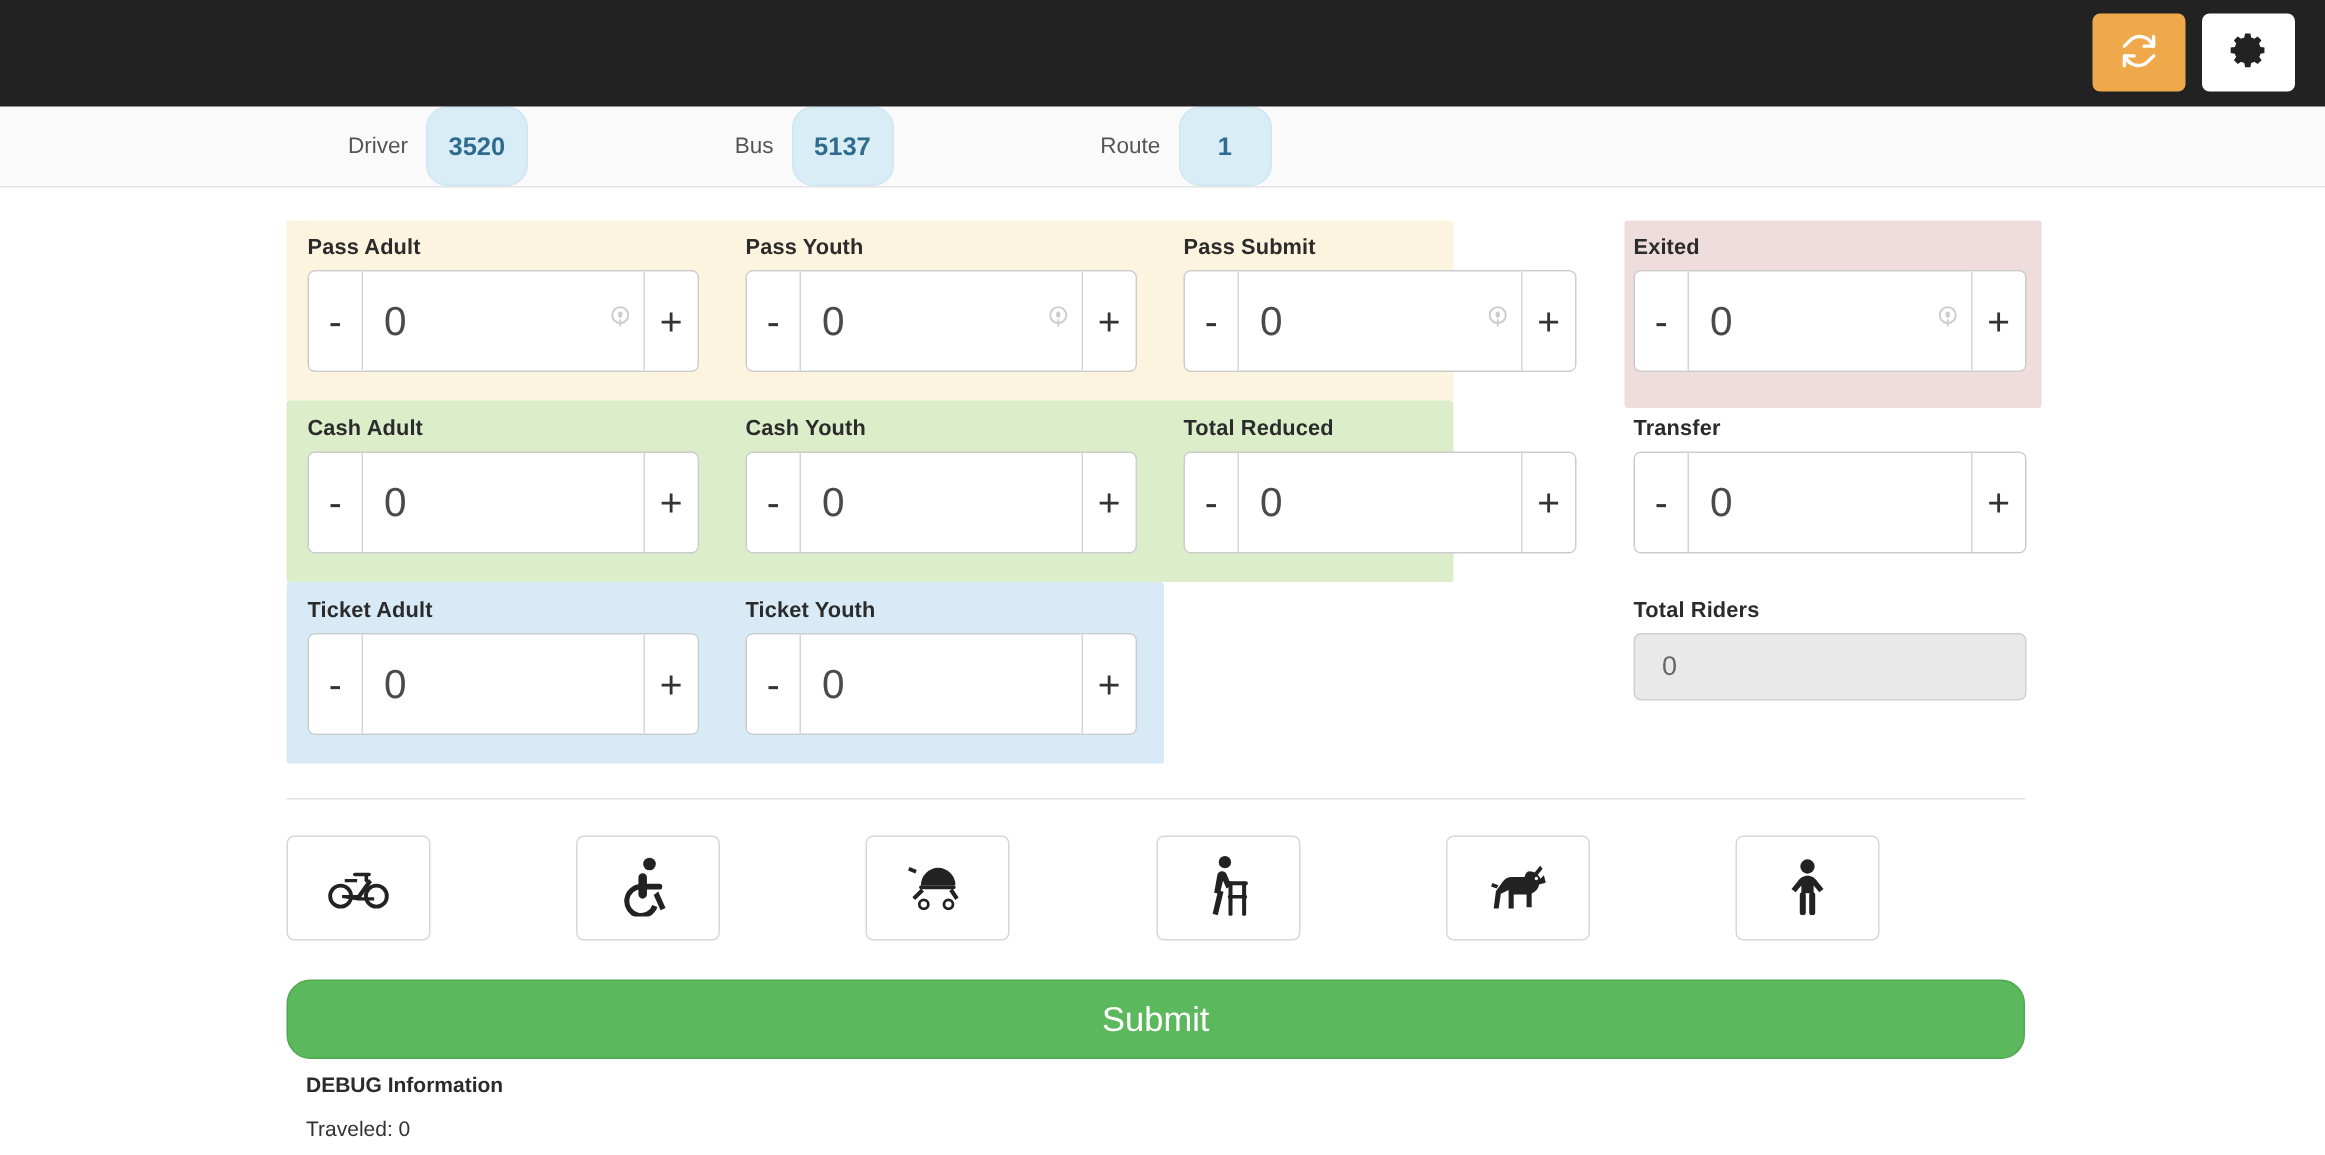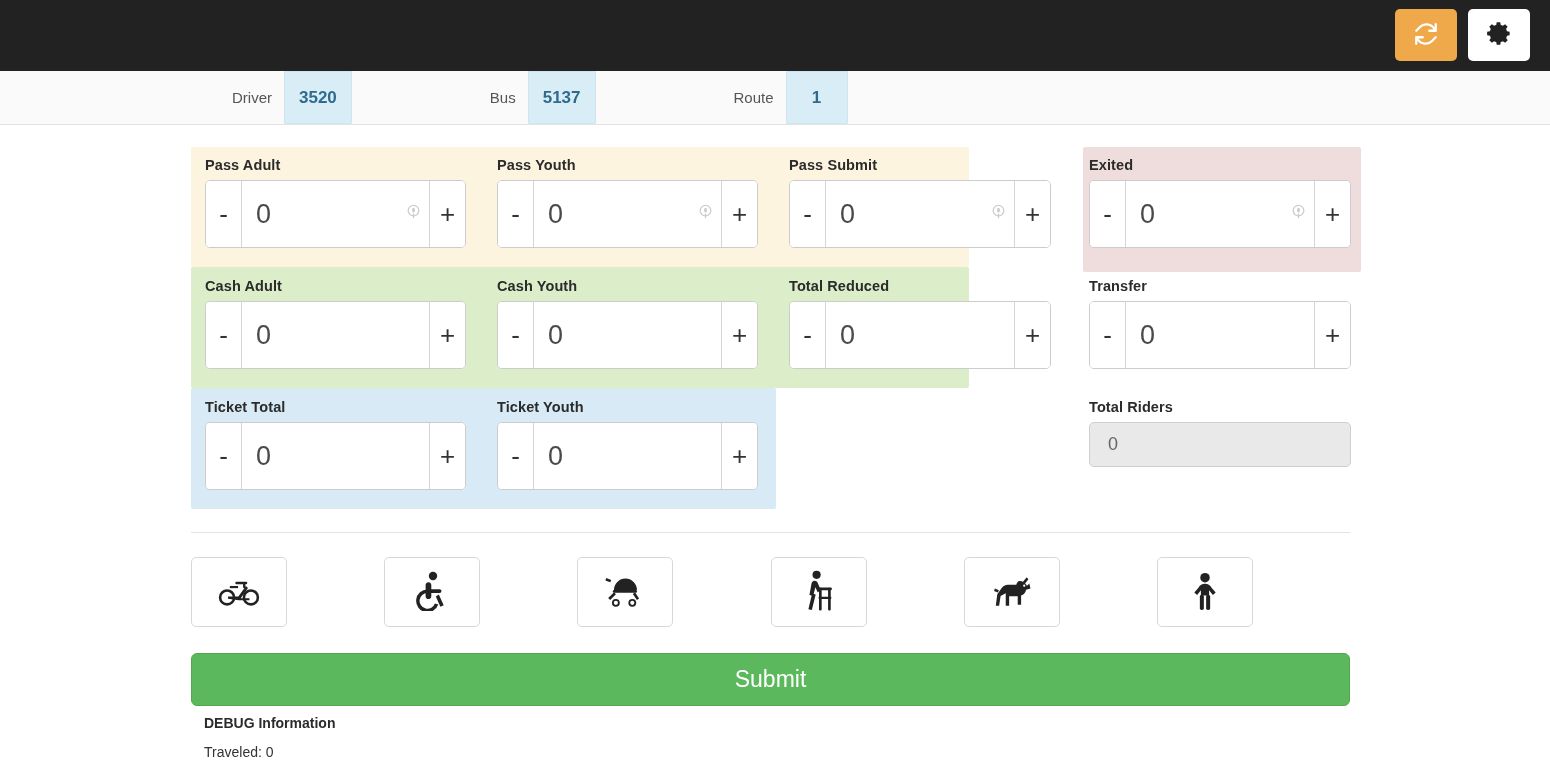--- a/index.html
+++ b/index.html
@@ -102,21 +102,21 @@
     gap: 0px;
   }
   .field-label {
     color: #555555;
     font-size: 15px;
     padding-right: 12px;
   }
   .field-value {
     background: #d9edf7;
     border: 1px solid #cfe6f2;
-    border-radius: 1px;
+    border-radius: 14px;
     color: #2e6b8c;
     font-size: 17px;
     font-weight: bold;
     min-width: 62px;
     height: 53px;
     display: flex;
     align-items: center;
     justify-content: center;
     padding: 0 14px;
     cursor: pointer;
@@ -267,21 +267,21 @@
   }
 
   
   .submit-btn {
     margin-left: 191px;
     margin-top: 26px;
     width: 1159px;
     height: 53px;
     background: #5cb85c;
     border: 1px solid #4fa84f;
-    border-radius: 6px;
+    border-radius: 16px;
     color: #ffffff;
     font-family: "Liberation Sans", sans-serif;
     font-size: 23px;
     cursor: pointer;
   }
 
   
   .debug {
     margin-left: 204px;
     margin-top: 9px;
@@ -462,21 +462,21 @@
         <div class="spinner wide">
           <button class="sp-btn minus">-</button>
           <span class="sp-value-wrap">
             <input class="sp-value" type="text" value="0" style="">
           </span>
           <button class="sp-btn plus">+</button>
         </div>
       </div>
 
       <div class="cell">
-        <div class="cell-label">Ticket Total</div>
+        <div class="cell-label">Ticket Adult</div>
         <div class="spinner">
           <button class="sp-btn minus">-</button>
           <span class="sp-value-wrap">
             <input class="sp-value" type="text" value="0" style="">
           </span>
           <button class="sp-btn plus">+</button>
         </div>
       </div>
 
       <div class="cell">

